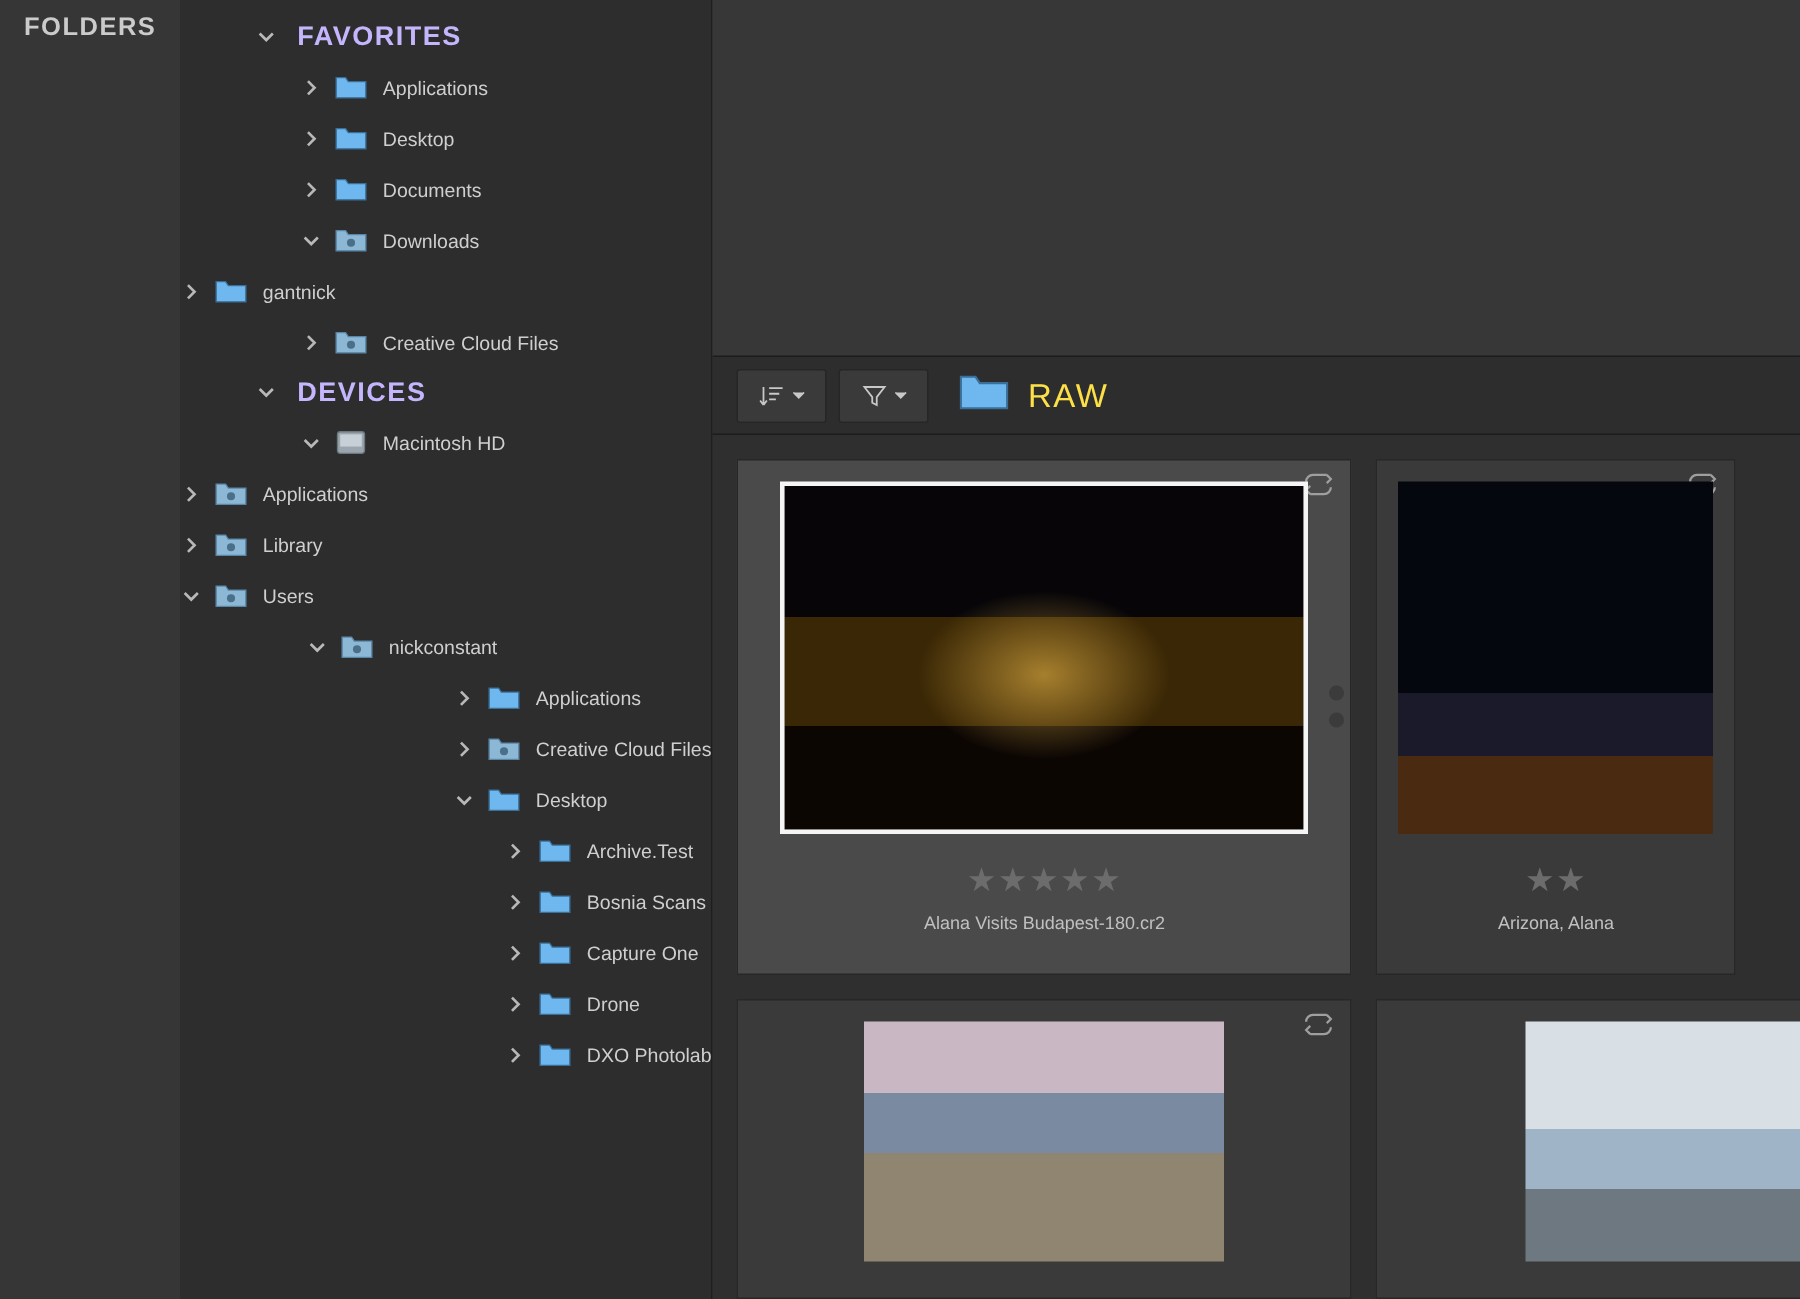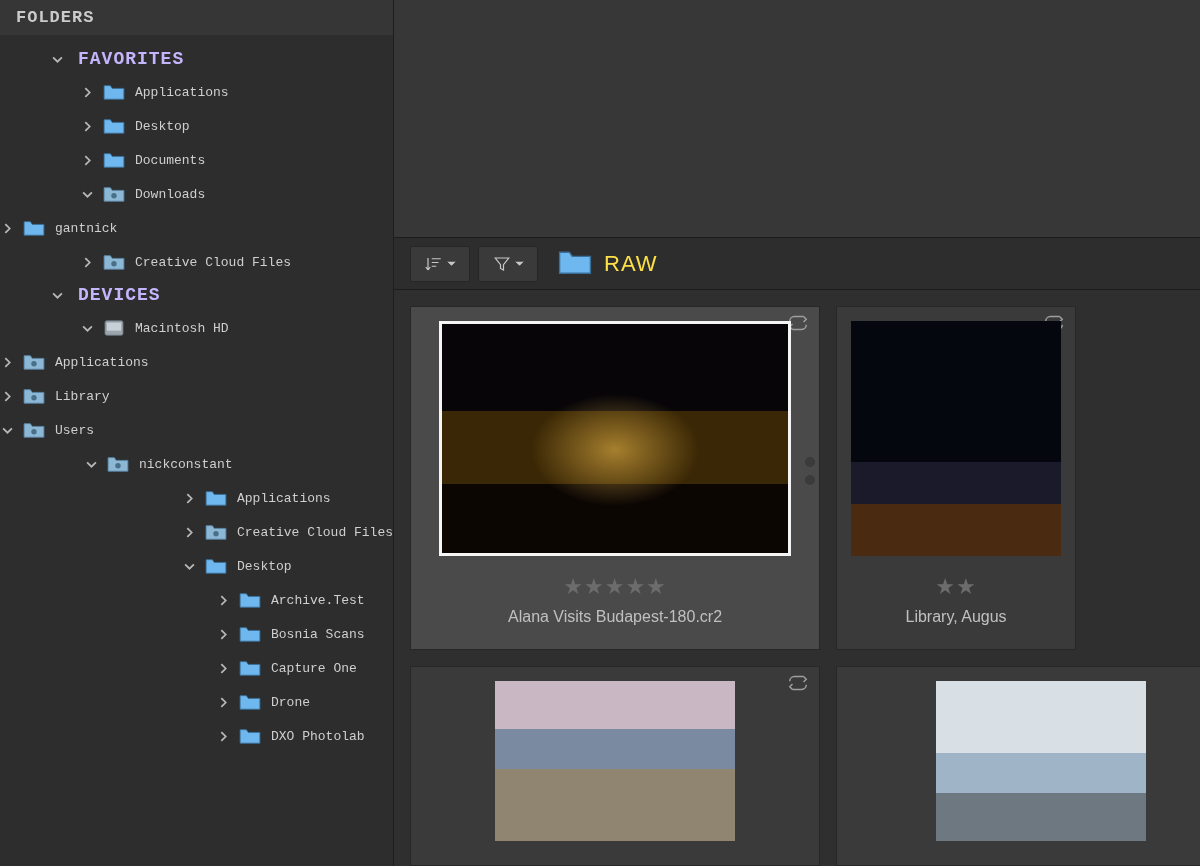--- a/index.html
+++ b/index.html
@@ -12,22 +12,20 @@
     font-weight: 300;
   }
   .app { display: flex; width: 100%; height: 100%; }
 
   
   .sidebar {
     width: 530px;
     background: #2d2d2d;
     border-right: 1px solid #1e1e1e;
     display: flex;
-    flex-direction: column;
-    font-family: Liberation Mono, monospace;
   }
   .panel-header {
     background: #363636;
     padding: 8px 16px;
     font-size: 17px;
     font-weight: 600;
     letter-spacing: 1px;
     color: #cbcbcb;
   }
   .tree { padding: 8px 0; overflow: hidden; }
@@ -131,21 +129,21 @@
   }
   .thumb-card.secondary .thumb-frame { border: none; width: 210px; }
   .rating {
     display: flex;
     gap: 2px;
     margin: 18px 0 8px 0;
     color: #6c6c6c;
     font-size: 22px;
     letter-spacing: 1px;
   }
-  .caption { font-size: 16px; color: #c0c0c0; text-align:center; white-space: nowrap;}
+  .caption { font-size: 12px; color: #c0c0c0; text-align:center; white-space: nowrap;}
   .card-top-icon {
     position: absolute;
     top: 8px; right: 10px;
     color: #9f9f9f;
   }
   .card-top-icon svg { width: 22px; height: 16px; stroke:#9f9f9f; fill:none; }
   .side-dots {
     position:absolute; right: 4px; top: 150px;
     display:flex; flex-direction:column; gap:8px;
   }
@@ -521,21 +519,21 @@
       </div>
 
       <div class="thumb-card secondary">
         <div class="card-top-icon">
           <svg viewBox="0 0 24 16">
               <path d="M3 6a5 5 0 0 1 5-5h10 M18 1l3 3-3 3 M21 10a5 5 0 0 1-5 5H6 M6 15l-3-3 3-3" stroke-width="1.6"></path>
             </svg>
         </div>
         <div class="thumb-frame ph-arizona"></div>
         <div class="rating">★★</div>
-        <div class="caption">Library, Augus</div>
+        <div class="caption">Arizona, Alana</div>
       </div>
 
     </div>
 
     <div class="row2">
       <div class="thumb-card" style="height:200px;">
         <div class="card-top-icon">
           <svg viewBox="0 0 24 16">
               <path d="M3 6a5 5 0 0 1 5-5h10 M18 1l3 3-3 3 M21 10a5 5 0 0 1-5 5H6 M6 15l-3-3 3-3" stroke-width="1.6"></path>
             </svg>

